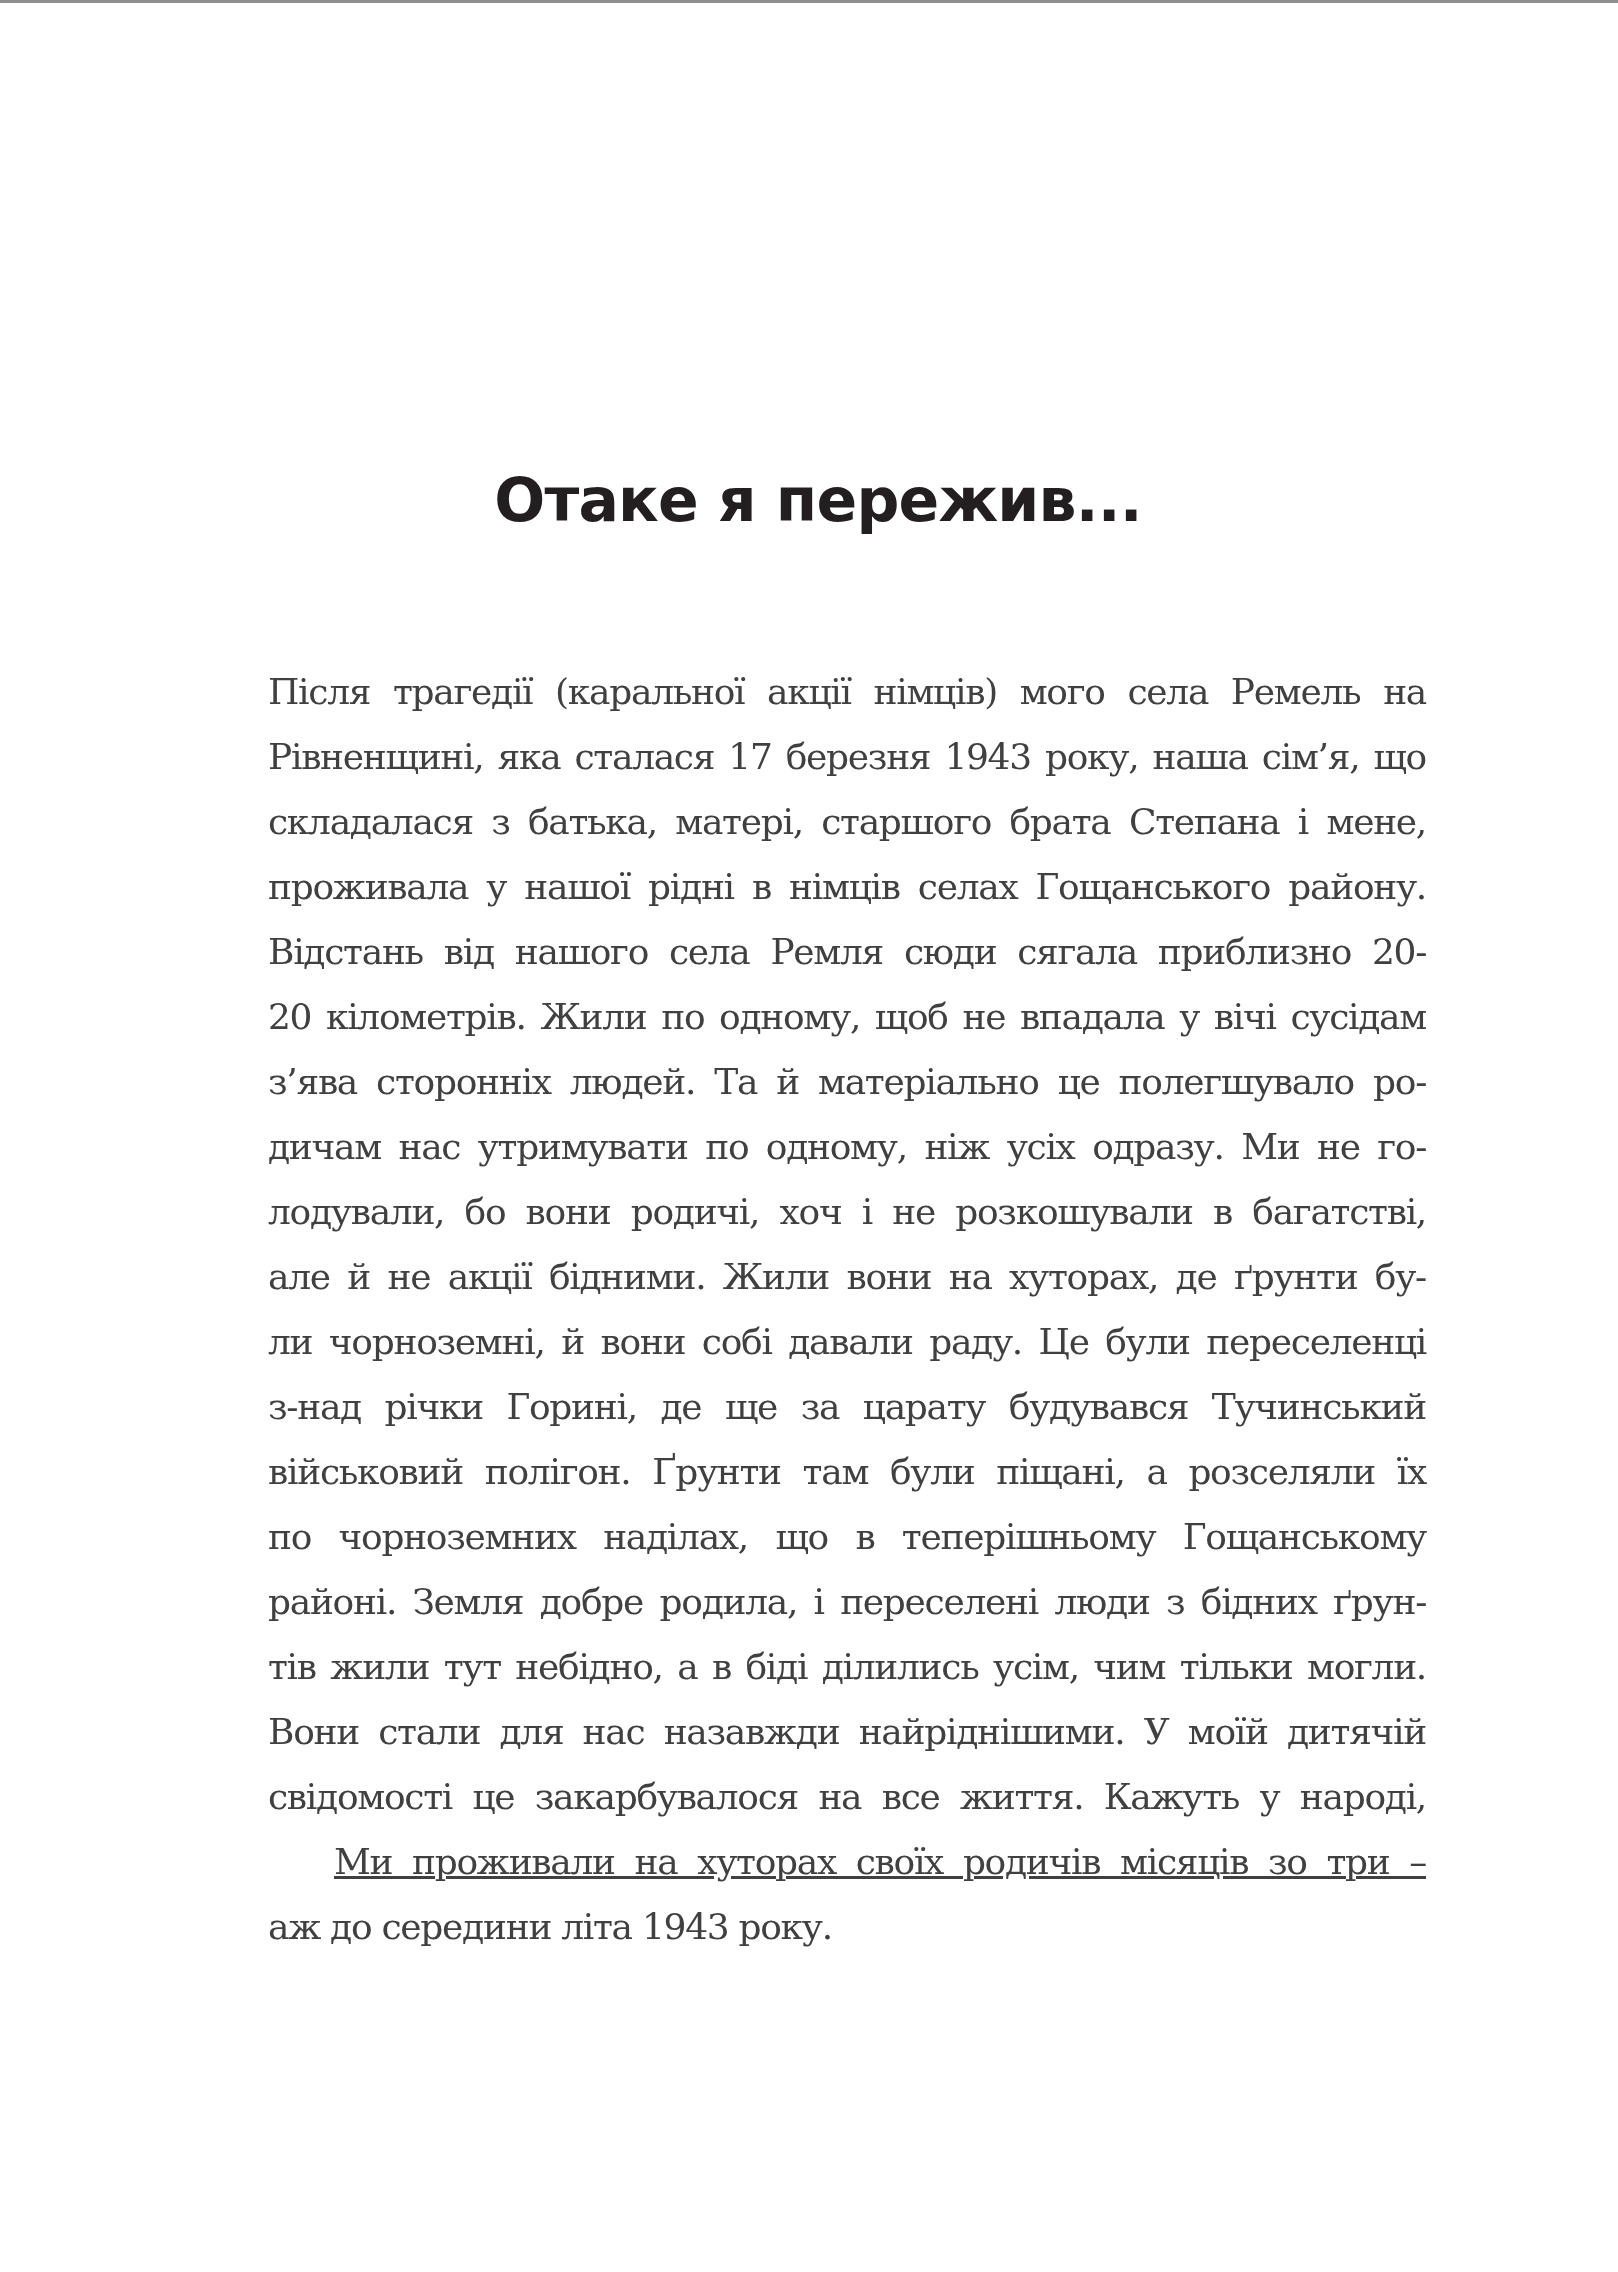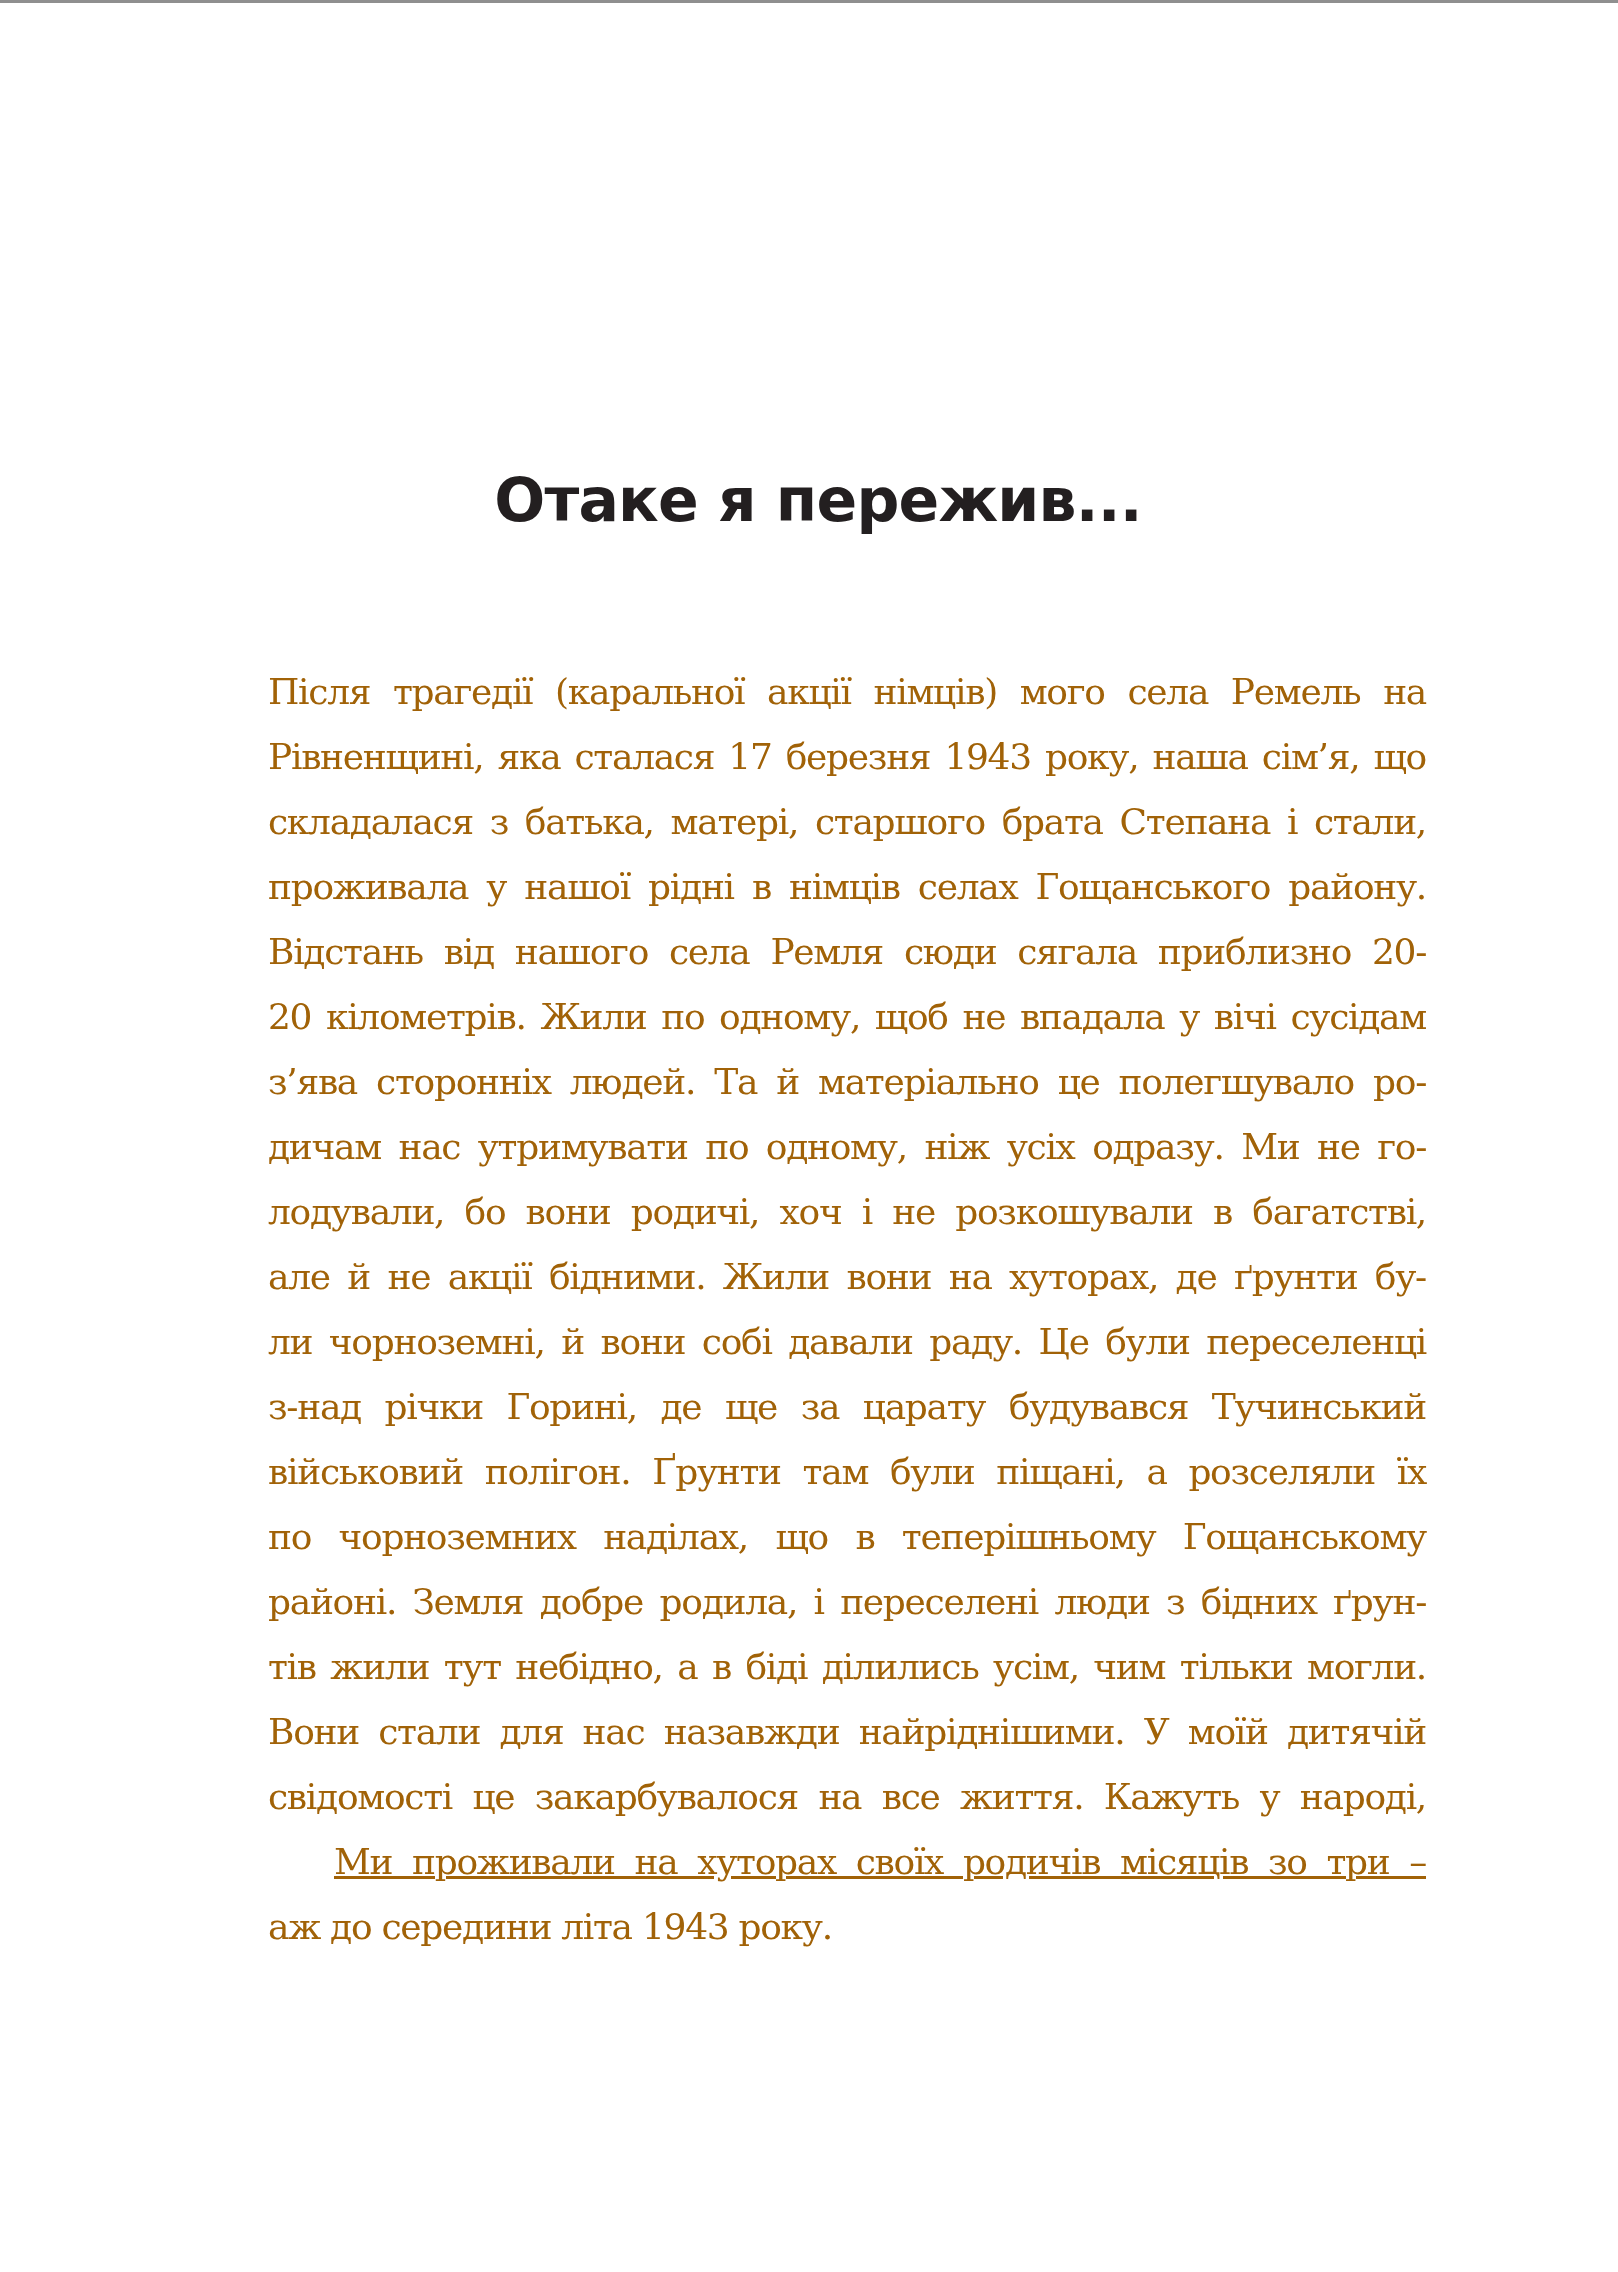--- a/index.html
+++ b/index.html
@@ -42,21 +42,21 @@
       margin: 9px;
     }
     .body-text {
       position: absolute;
       left: 268px;
       top: 659px;
       width: 1158px;
       font-family: "DejaVu Serif", serif;
       font-size: 36px;
       line-height: 65px;
-      color: #a16207;
+      color: #404040;
       letter-spacing: -1.3px;
     }
     .line {
       display: block;
       white-space: nowrap;
       text-align: justify;
       text-align-last: justify;
       height: 65px;
       overflow: visible;
     }
@@ -73,21 +73,21 @@
 
 <div class="top-edge"></div>
 
 <div class="page">
   <h1 class="title">Отаке я пережив...</h1>
 
   <div class="body-text">
     <div class="paragraph">
       <span class="line">Після трагедії (каральної акції німців) мого села Ремель на</span>
       <span class="line">Рівненщині, яка сталася 17 березня 1943 року, наша сім’я, що</span>
-      <span class="line">складалася з батька, матері, старшого брата Степана і стали,</span>
+      <span class="line">складалася з батька, матері, старшого брата Степана і мене,</span>
       <span class="line">проживала у нашої рідні в німців селах Гощанського району.</span>
       <span class="line">Відстань від нашого села Ремля сюди сягала приблизно 20-</span>
       <span class="line">20 кілометрів. Жили по одному, щоб не впадала у вічі сусідам</span>
       <span class="line">з’ява сторонніх людей. Та й матеріально це полегшувало ро-</span>
       <span class="line">дичам нас утримувати по одному, ніж усіх одразу. Ми не го-</span>
       <span class="line">лодували, бо вони родичі, хоч і не розкошували в багатстві,</span>
       <span class="line">але й не акції бідними. Жили вони на хуторах, де ґрунти бу-</span>
       <span class="line">ли чорноземні, й вони собі давали раду. Це були переселенці</span>
       <span class="line">з-над річки Горині, де ще за царату будувався Тучинський</span>
       <span class="line">військовий полігон. Ґрунти там були піщані, а розселяли їх</span>

